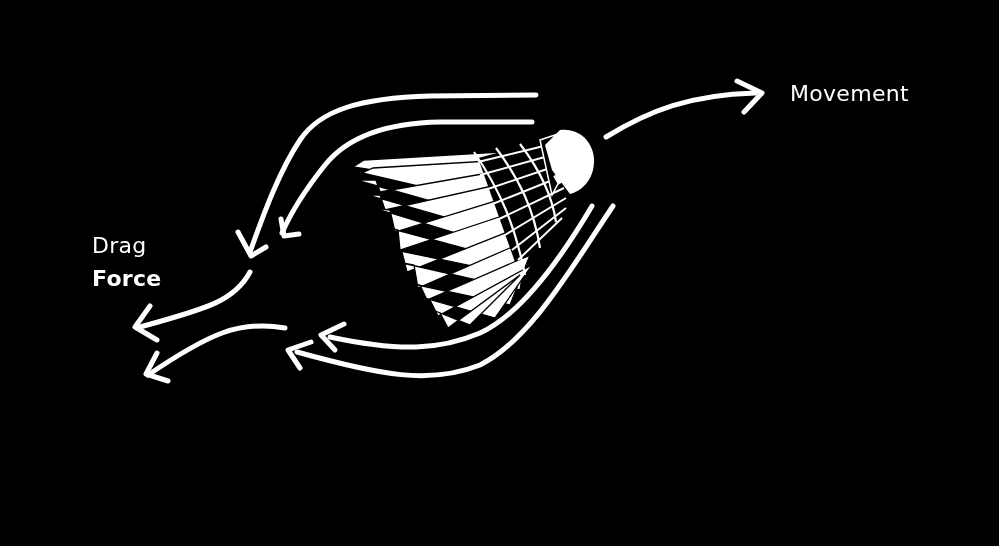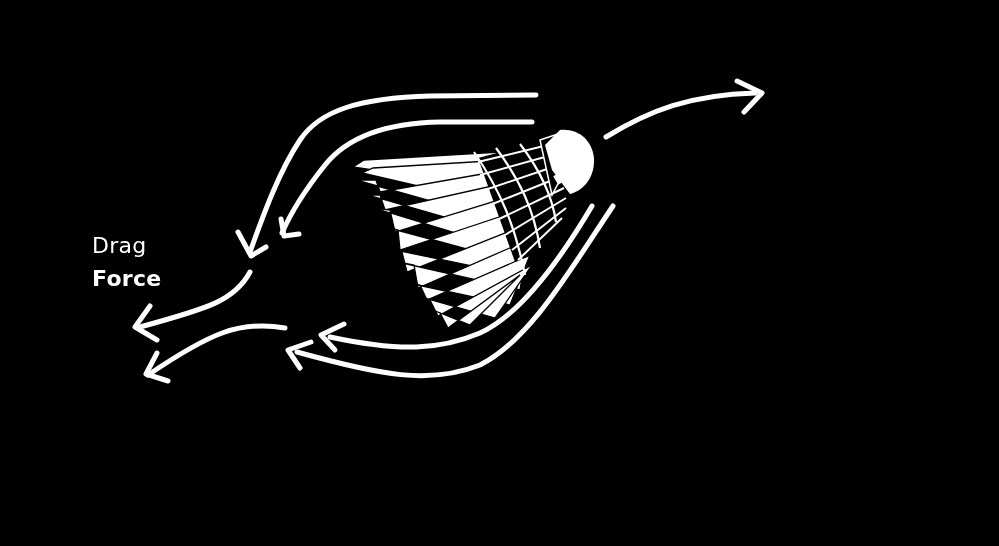--- a/index.html
+++ b/index.html
@@ -80,15 +80,16 @@
       <path class="web" d="M474,152 C500,190 515,225 525,275"></path>
       <path class="web" d="M496,148 C520,180 534,210 540,248"></path>
       <path class="web" d="M520,144 C540,170 552,195 556,222"></path>
 
       <path d="M540,140 L558,134 L575,165 L560,180 L552,195 Z" fill="#000" stroke="#fff" stroke-width="1.5"></path>
       <path d="M560,130 C578,128 592,140 594,158 C595,176 585,190 570,194 L552,170 L545,145 Z" fill="#ffffff"></path>
       <rect x="555" y="173" width="10" height="10" fill="#fff" transform="rotate(-30 560 178)"></rect>
     </g>
   </svg>
 
+  <div class="label" style="left:790px; top:77px;">Movement</div>
   <div class="label" style="left:92px; top:229px;text-align:center;">Drag</div>
   <div class="label" style="left:92px; top:262px;font-weight:bold;">Force</div>
 </div>
 
 </body></html>

